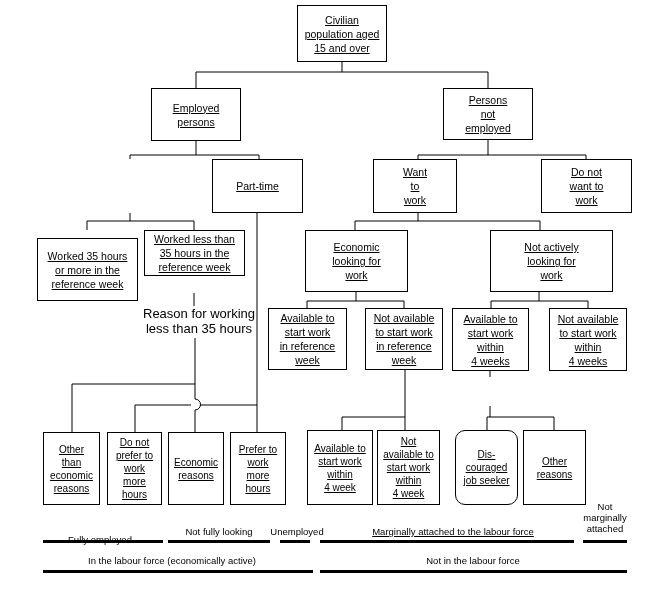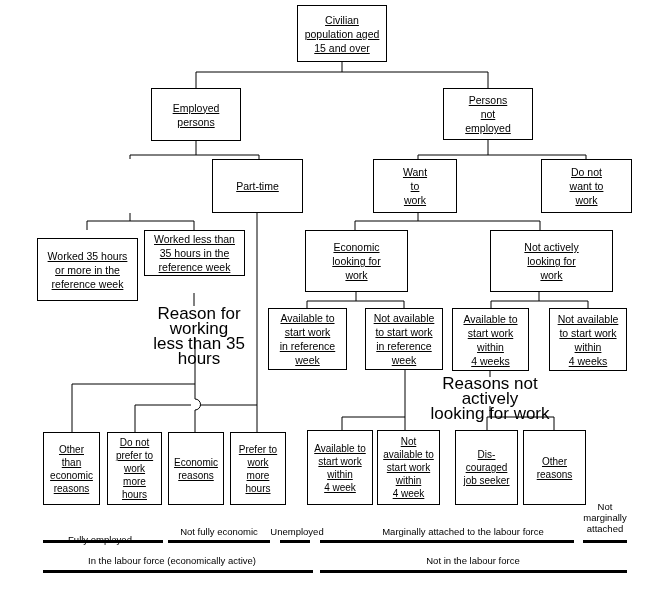--- a/index.html
+++ b/index.html
@@ -9,21 +9,21 @@
     overflow:hidden;
   }
   #wires{position:absolute;left:0;top:0;width:667px;height:600px;}
   .box{
     position:absolute;box-sizing:border-box;border:1px solid #000;background:#fff;
     display:flex;align-items:center;justify-content:center;text-align:center;
     font-size:10.5px;line-height:14px;white-space:pre-line;padding:1px;text-decoration:underline;
   }
   .box.narrow{font-size:10px;line-height:13px;}
   .flabel{
-    position:absolute;text-align:center;font-size:17px;line-height:15px;
+    position:absolute;text-align:center;font-size:13px;line-height:15px;
     white-space:pre-line;background:transparent;
   }
   .flabel.small{font-size:9.5px;line-height:11px;}
   .blabel{
     position:absolute;text-align:center;font-size:9.5px;line-height:12px;
     white-space:pre-line;
   }
 </style>
 </head>
 <body>
@@ -124,34 +124,32 @@
 
   <div class="box narrow" style="left:307px;top:430px;width:66px;height:75px;">Available to
 start work
 within
 4 week</div>
   <div class="box narrow" style="left:377px;top:430px;width:63px;height:75px;">Not
 available to
 start work
 within
 4 week</div>
-  <div class="box narrow" style="left:455px;top:430px;width:63px;height:75px;">Dis-
+  <div class="box narrow" style="left:455px;top:430px;width:63px;height:75px;border-radius:10px;">Dis-
 couraged
 job seeker</div>
   <div class="box narrow" style="left:523px;top:430px;width:63px;height:75px;">Other
 reasons</div>
 
   <div class="flabel" style="left:140px;top:306px;width:118px;">Reason for working
 less than 35 hours</div>
-  <div class="flabel" style="left:430px;top:376px;width:120px;">Reasons not actively
-looking for work</div>
   <div class="flabel small" style="left:575px;top:501px;width:60px;">Not
 marginally
 attached</div>
 
   <div class="blabel" style="left:40px;top:526px;width:120px;margin-top:8px;">Fully employed</div>
-  <div class="blabel" style="left:159px;top:526px;width:120px;">Not fully economic</div>
+  <div class="blabel" style="left:159px;top:526px;width:120px;">Not fully looking</div>
   <div class="blabel" style="left:247px;top:526px;width:100px;">Unemployed</div>
-  <div class="blabel" style="left:363px;top:526px;width:200px;">Marginally attached to the labour force</div>
+  <div class="blabel" style="left:353px;top:526px;width:200px;text-decoration:underline;">Marginally attached to the labour force</div>
   <div class="blabel" style="left:373px;top:555px;width:200px;">Not in the labour force</div>
   <div class="blabel" style="left:62px;top:555px;width:220px;">In the labour force (economically active)</div>
 
 </div>
 
 </body></html>

